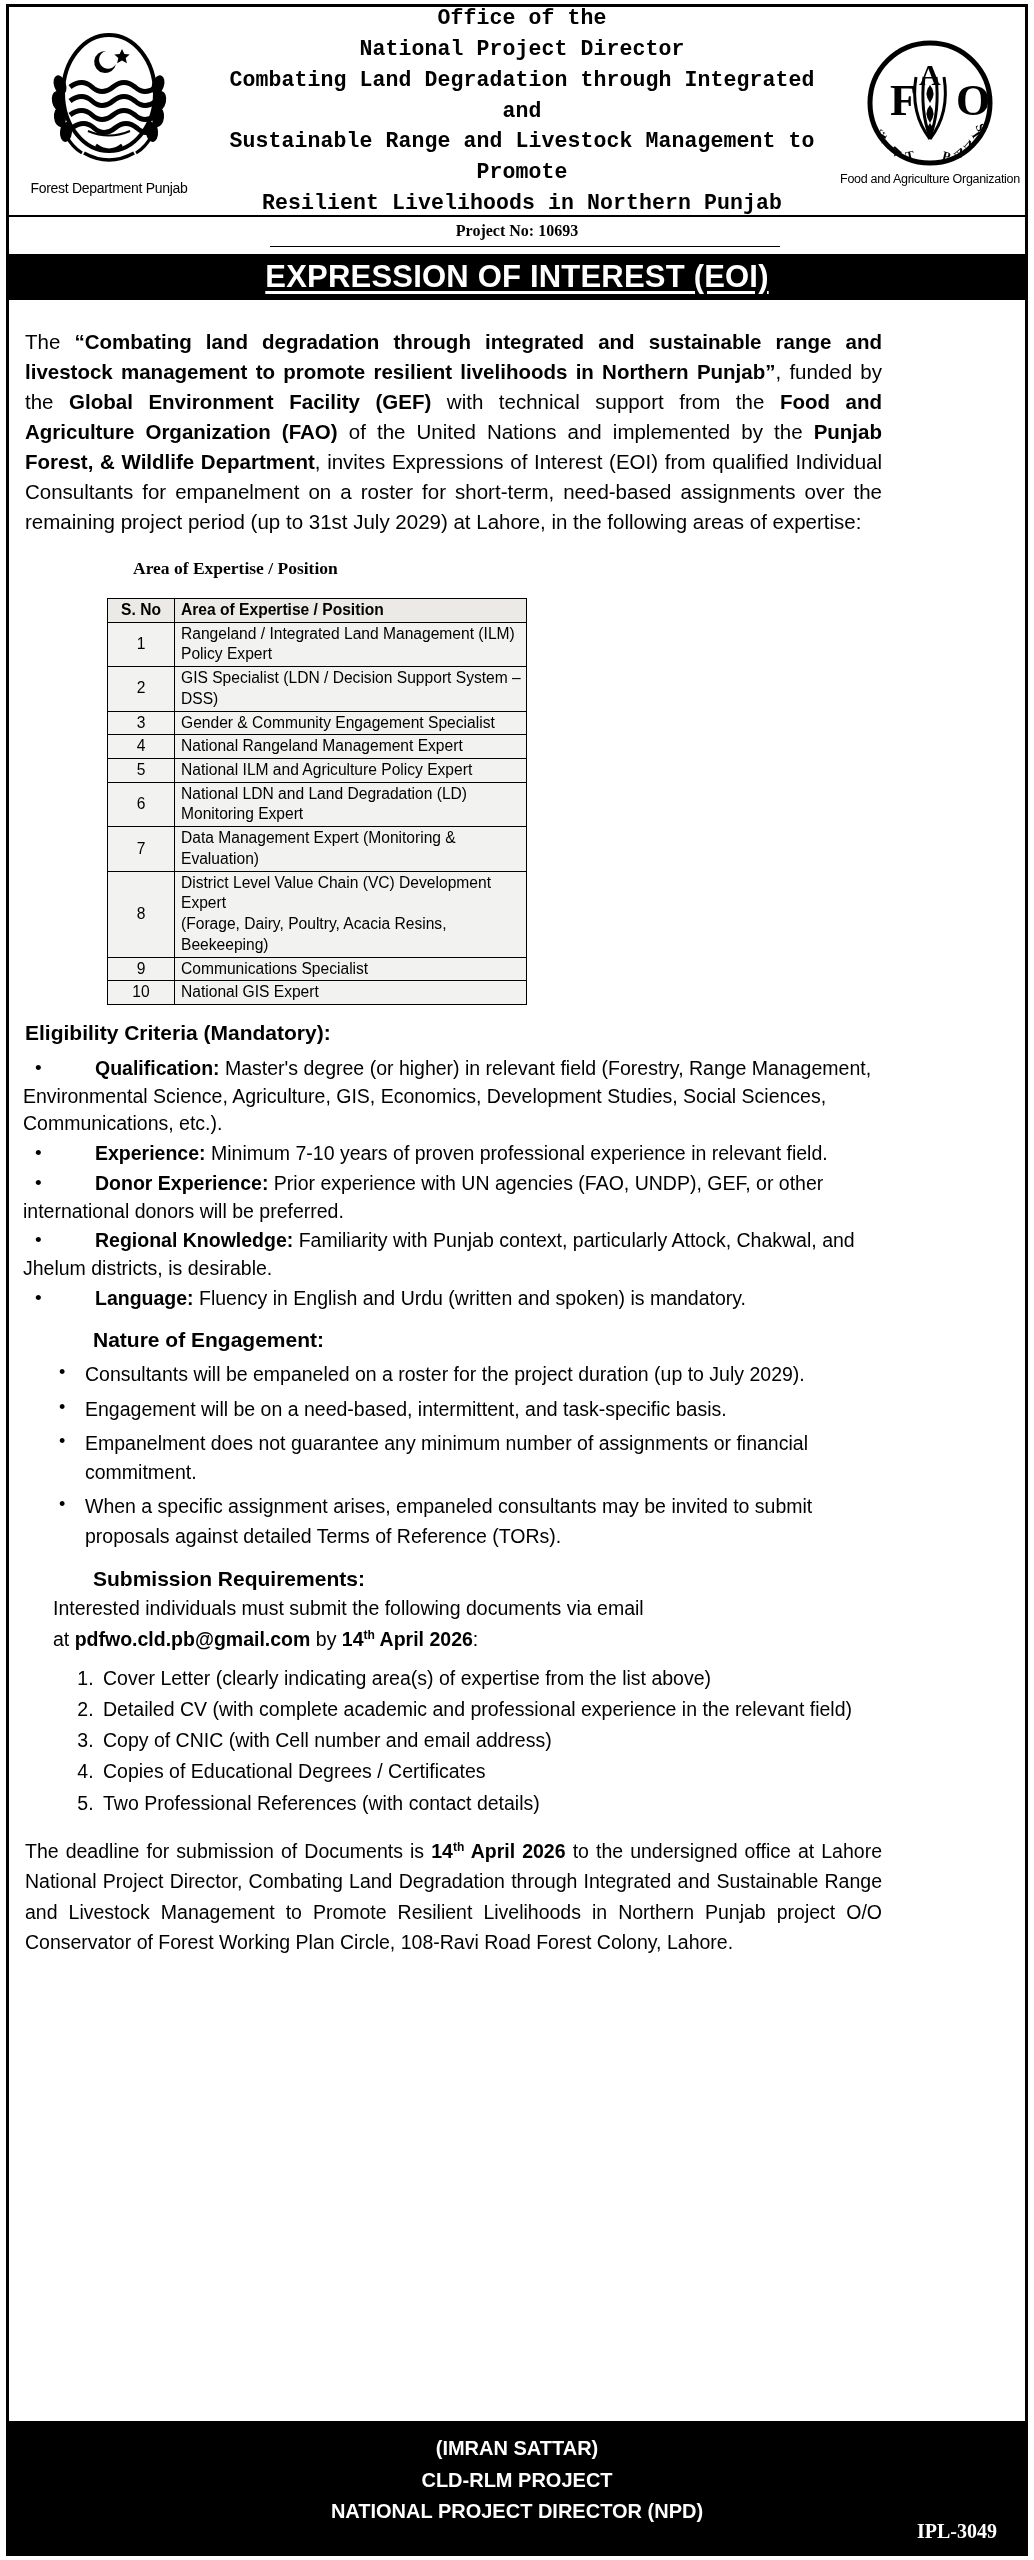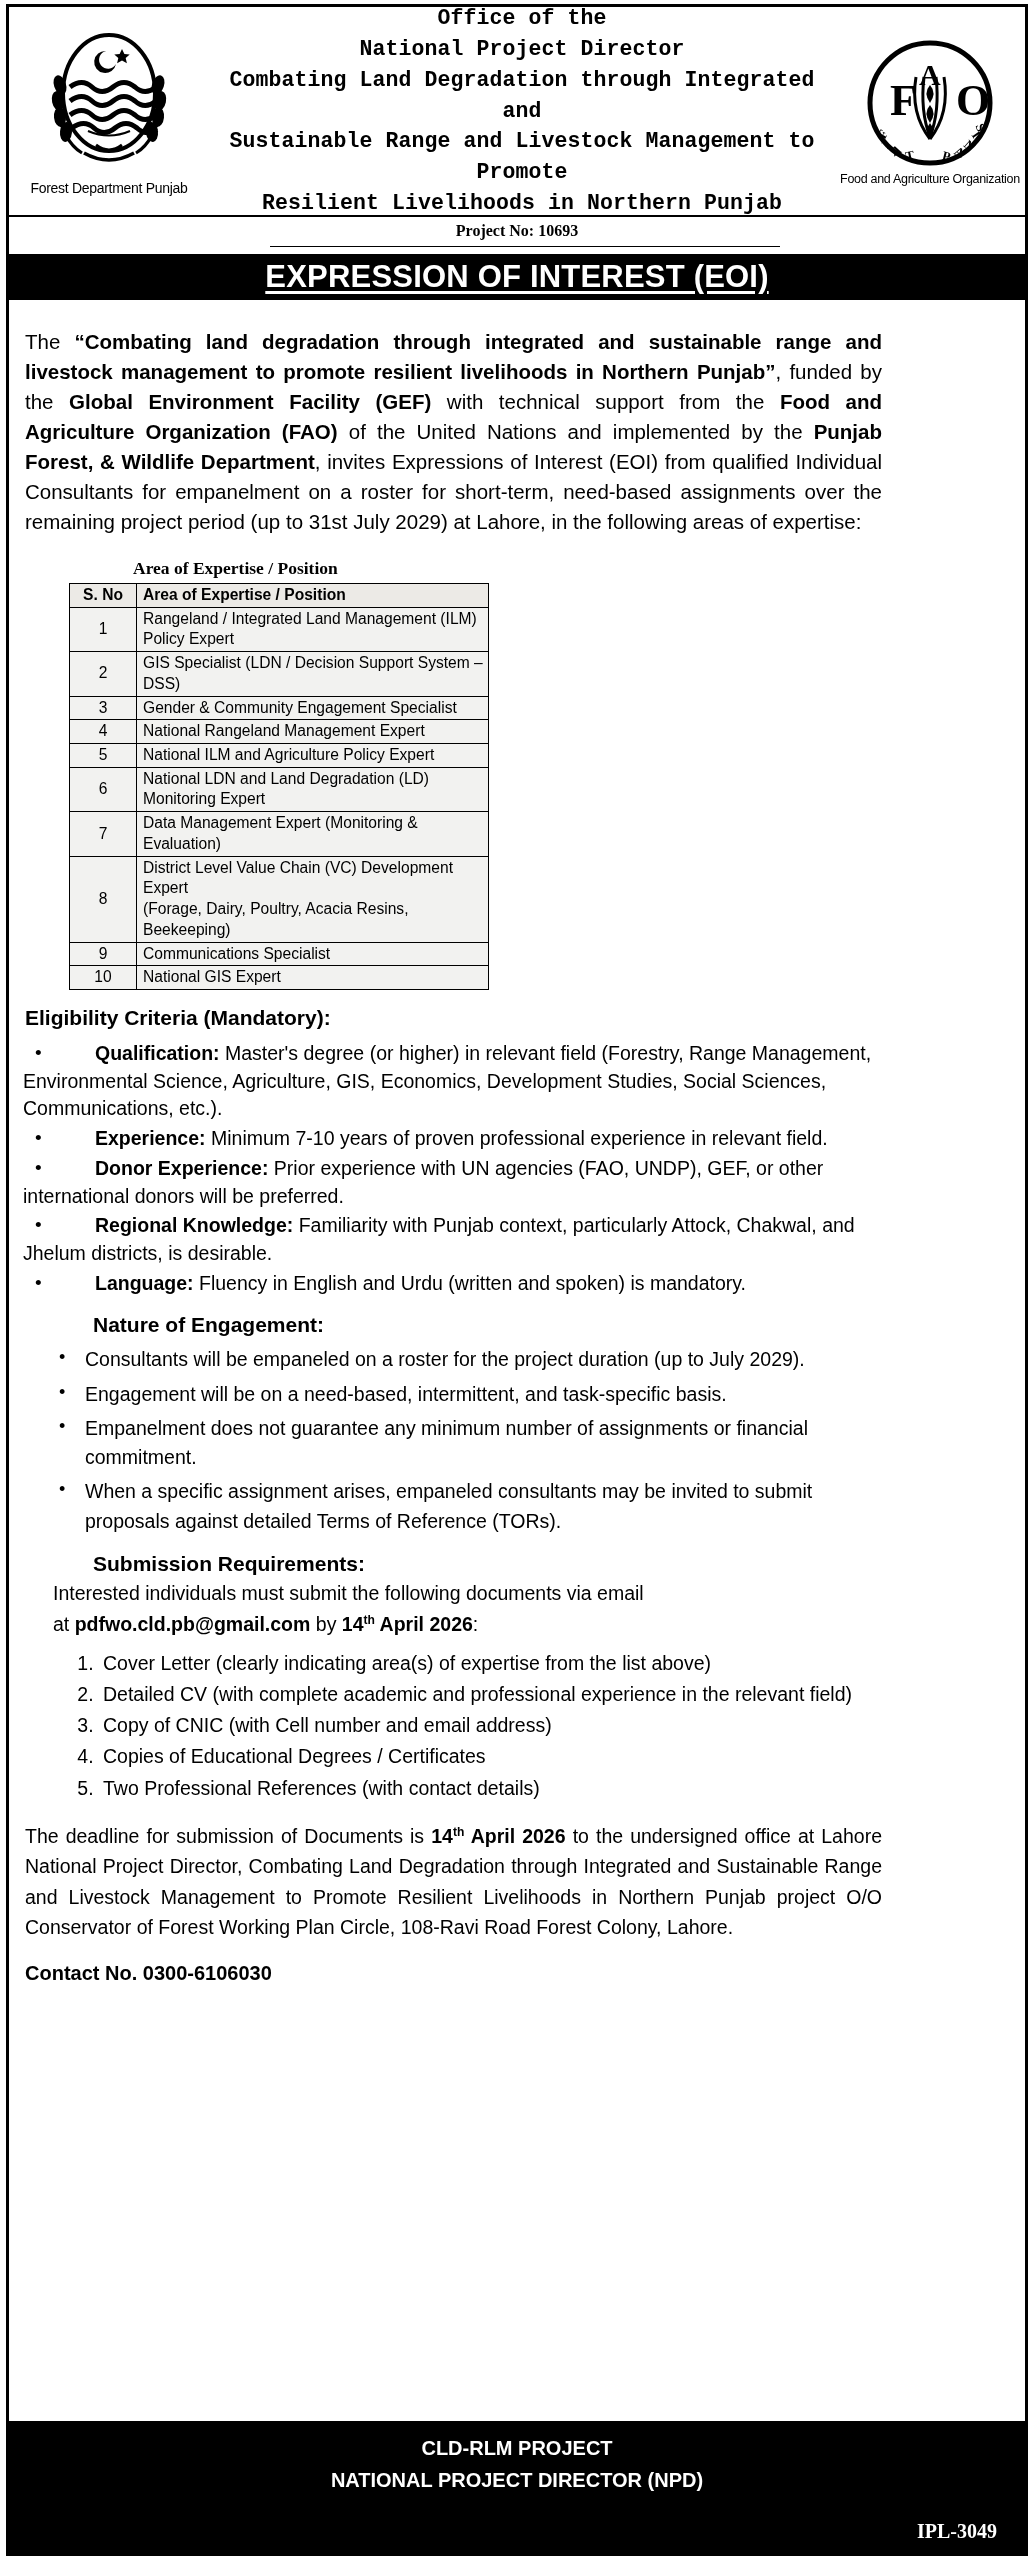--- a/index.html
+++ b/index.html
@@ -150,22 +150,22 @@
 
   
   .table-label {
     font-family: "Liberation Serif", serif;
     font-weight: bold;
     font-size: 17.5px;
     padding-left: 124px;
     margin-top: 2px;
   }
   .tbl-wrap {
-    padding-left: 60px;
-    margin-top: 4px;
+    padding-left: 98px;
+    margin-top: 19px;
   }
   table.expertise {
     border-collapse: collapse;
     width: 420px;
     table-layout: fixed;
     background: #f2f2f0;
   }
   table.expertise th,
   table.expertise td {
     border: 1px solid #000;
@@ -480,23 +480,23 @@
     <ol class="docs">
         <li>Cover Letter (clearly indicating area(s) of expertise from the list above)</li>
         <li>Detailed CV (with complete academic and professional experience in the relevant field)</li>
         <li>Copy of CNIC (with Cell number and email address)</li>
         <li>Copies of Educational Degrees / Certificates</li>
         <li>Two Professional References (with contact details)</li>
       </ol>
 
     <p class="closing"><span>The deadline for submission of Documents is </span><b><span>14</span><sup>th</sup><span> April 2026</span></b><span> to the undersigned office at Lahore National Project Director, Combating Land Degradation through Integrated and Sustainable Range and Livestock Management to Promote Resilient Livelihoods in Northern Punjab project O/O Conservator of Forest Working Plan Circle, 108-Ravi Road Forest Colony, Lahore.</span></p>
 
-    <div class="contact">Contact No. 0300-6106030</div>
   </div>
 
   <div class="footer">
     <div class="center-block">
+      <div>(IMRAN SATTAR)</div>
       <div>CLD-RLM PROJECT</div>
       <div>NATIONAL PROJECT DIRECTOR (NPD)</div>
     </div>
     <div class="ipl">IPL-3049</div>
   </div>
 </div>
 
 </body></html>

